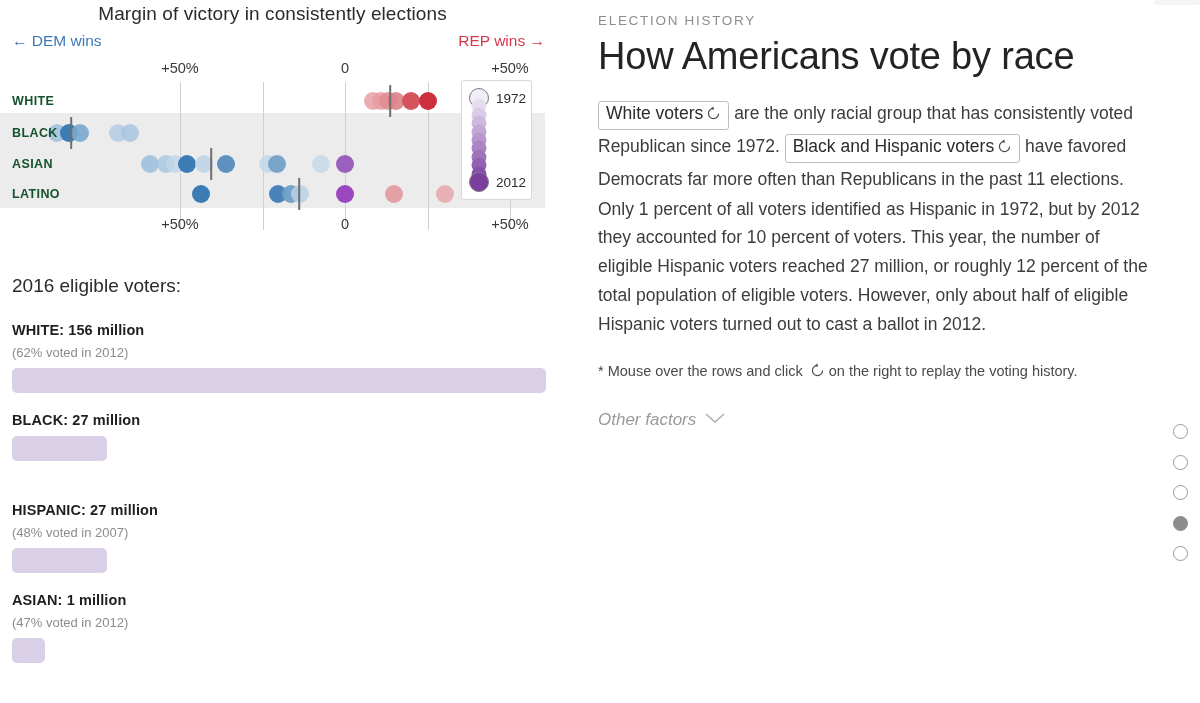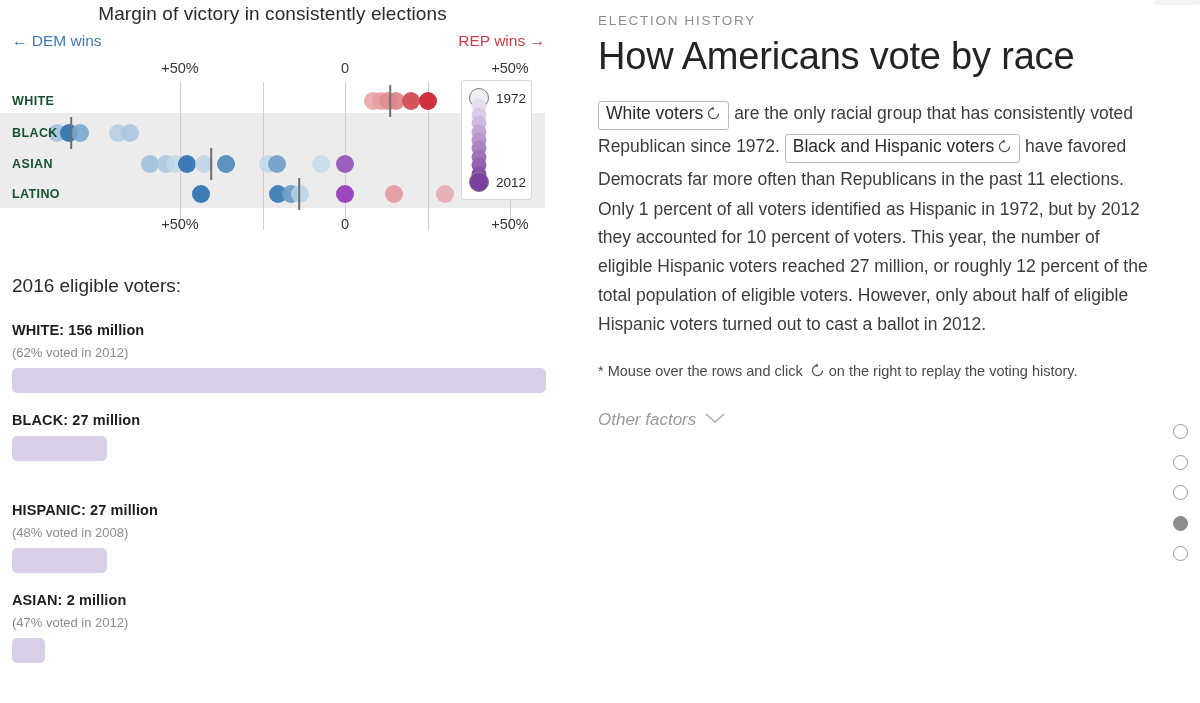--- a/index.html
+++ b/index.html
@@ -224,25 +224,25 @@
           <div class="ev-name">WHITE: 156 million</div>
           <div class="ev-sub">(62% voted in 2012)</div>
           <div class="ev-bar" style="width: 534px; background: rgb(217, 207, 230);"></div>
         </div>
         <div class="ev-group" style="top: 412px;">
           <div class="ev-name">BLACK: 27 million</div>
           <div class="ev-bar" style="width: 95px; background: rgb(217, 207, 230);"></div>
         </div>
         <div class="ev-group" style="top: 502px;">
           <div class="ev-name">HISPANIC: 27 million</div>
-          <div class="ev-sub">(48% voted in 2008)</div>
+          <div class="ev-sub">(48% voted in 2007)</div>
           <div class="ev-bar" style="width: 95px; background: rgb(217, 207, 230);"></div>
         </div>
         <div class="ev-group" style="top: 592px;">
-          <div class="ev-name">ASIAN: 2 million</div>
+          <div class="ev-name">ASIAN: 1 million</div>
           <div class="ev-sub">(47% voted in 2012)</div>
           <div class="ev-bar" style="width: 33px; background: rgb(217, 207, 230);"></div>
         </div>
       </div>
   </div>
 
   <div class="right-panel">
     <div class="kicker">ELECTION HISTORY</div>
     <div class="headline">How Americans vote by race</div>
 

